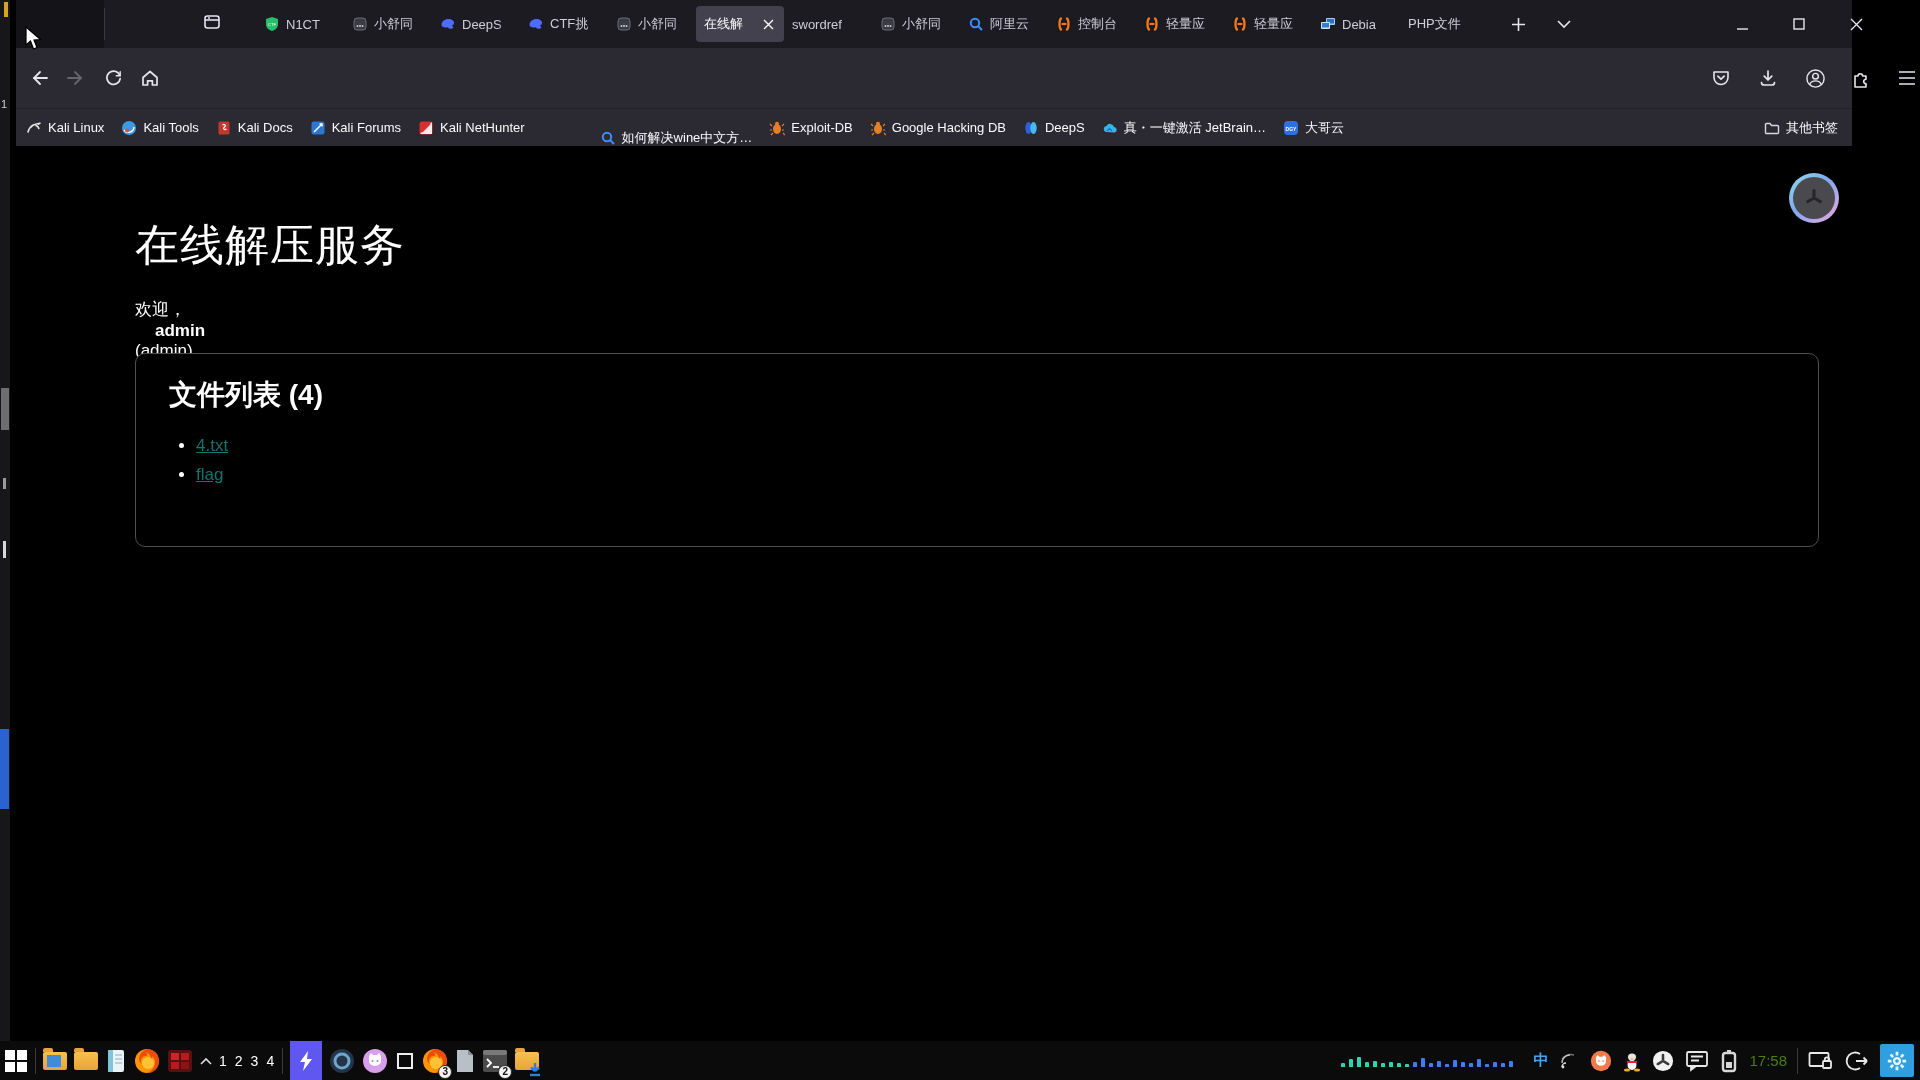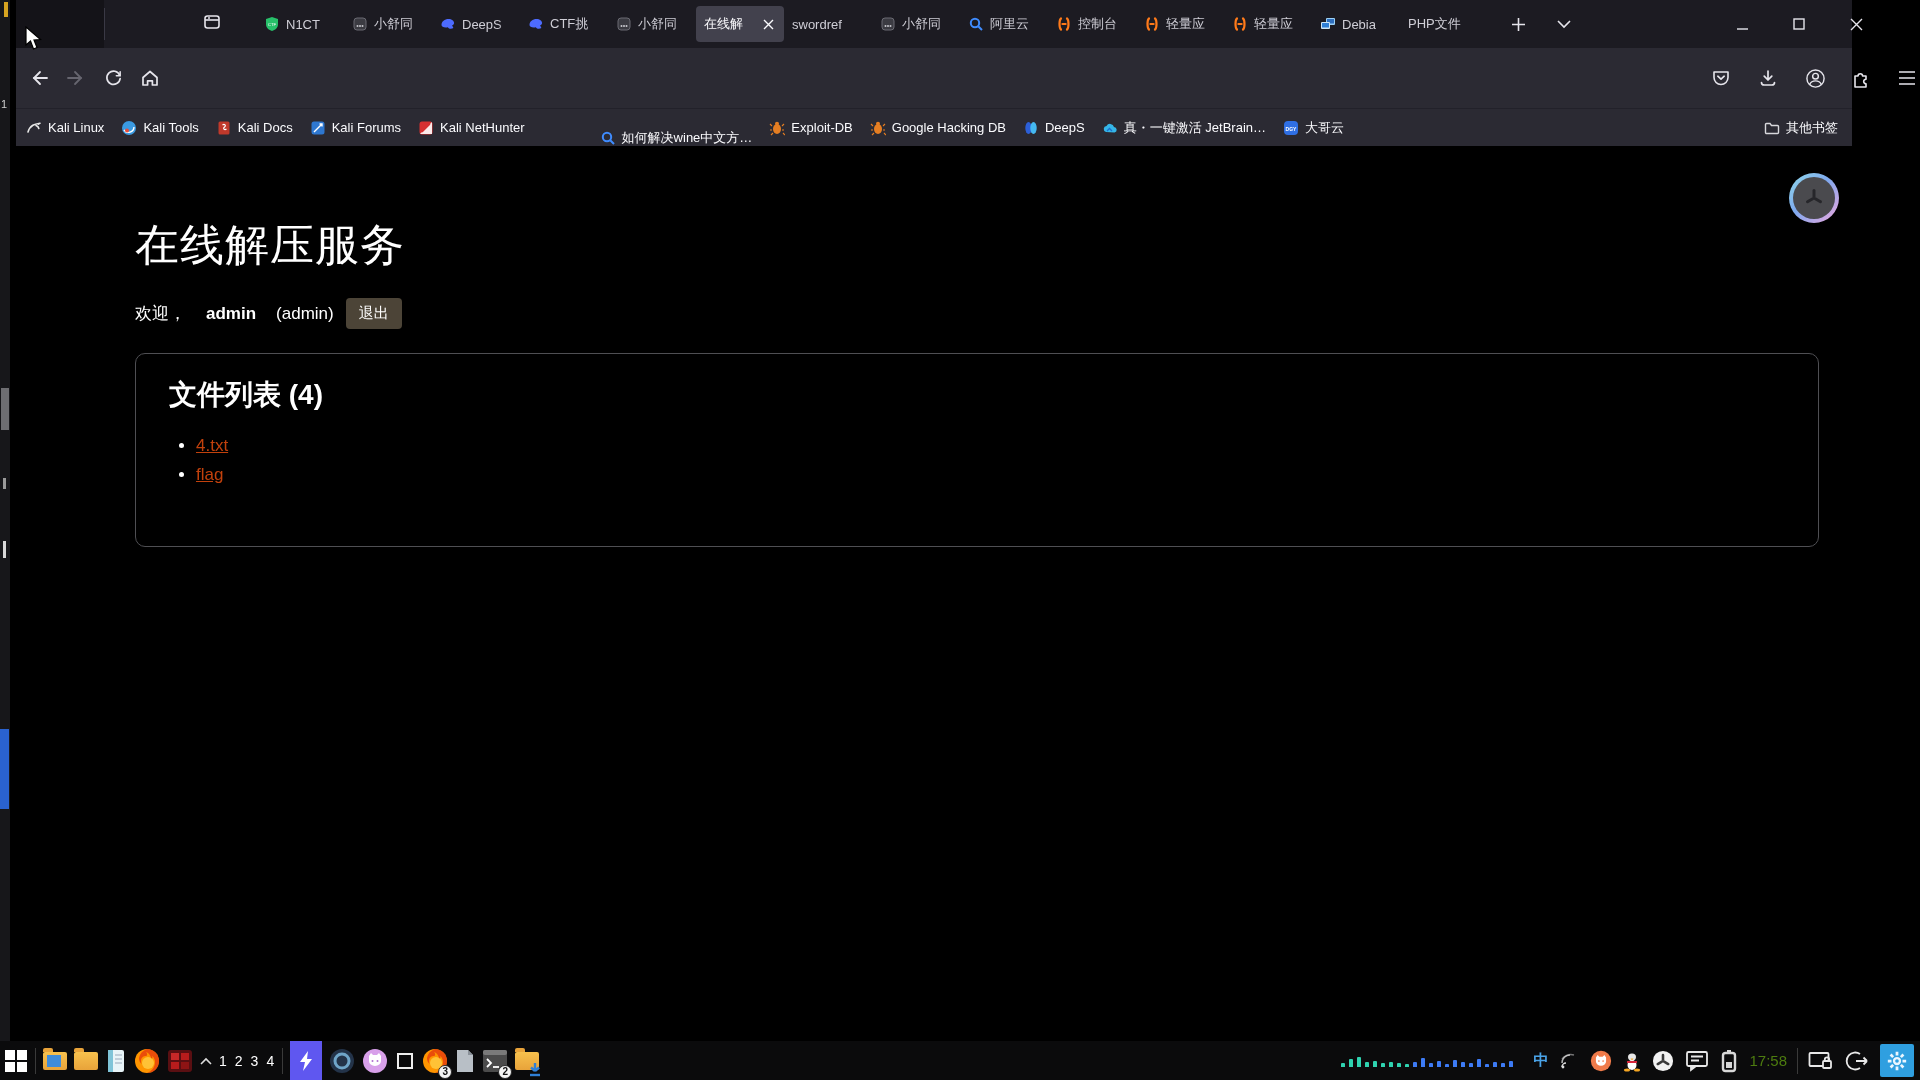--- a/index.html
+++ b/index.html
@@ -47,28 +47,28 @@
   
   #bookmarks { position:absolute; left:0; top:108px; width:100%; height:38px; background:#2b2a33; border-top:1px solid #22212a; display:flex; align-items:center; padding:0 10px; }
   .bm { display:flex; align-items:center; margin-right:17px; color:#fbfbfe; font-size:13px; white-space:nowrap; }
   .bm .bico { display:inline-flex; width:16px; height:16px; margin-right:6px; }
   .bm-gap { margin-left:58px;margin-top:20px; }
   .bm-spacer { flex:1; }
 
   
   #content { position:absolute; left:0; top:146px; width:100%; height:895px; background:#000; color:#fff; }
   #page-title { position:absolute; left:119px; top:70px; font-size:44px; font-weight:400; letter-spacing:1px; }
-  #welcome { position:absolute; left:119px; top:152px; font-size:17px; display:flex; align-items:center; }
+  #welcome { position:absolute; left:119px; top:152px; font-size:17px; display:flex; align-items:flex-start;flex-direction:column; }
   #welcome b { margin:0 20px; }
   #logout { margin-left:12px; background:#4c4437; color:#fff; border:none; font-size:15px; padding:6px 13px; border-radius:4px; font-family:inherit; }
   #filecard { position:absolute; left:119px; top:207px; width:1684px; height:194px; border:1px solid #4f4f53; border-radius:10px; background:#000; }
   #filecard h2 { position:absolute; left:33px; top:22px; font-size:28px; font-weight:700; }
   #filelist { position:absolute; left:60px; top:82px; font-size:17px; }
   #filelist li { margin-bottom:9px; color:#fff; }
-  #filelist a { color:#c2410c; text-decoration:underline; }
+  #filelist a { color:#0f766e; text-decoration:underline; }
   #fab { position:absolute; left:1773px; top:27px; width:50px; height:50px; border-radius:50%;
          background:linear-gradient(135deg,#8fd9e8,#7fa9ef 45%,#efa7dd);
          display:flex; align-items:center; justify-content:center; }
   #fab .fabinner { width:42px; height:42px; border-radius:50%; background:#4a4a4e; display:flex; align-items:center; justify-content:center; }
 
   
   #taskbar { position:absolute; left:0; top:1041px; width:1920px; height:39px; background:#0b0b0c; display:flex; align-items:center; padding:0 6px 0 4px; }
   .tb { display:flex; align-items:center; justify-content:center; margin-right:7px; position:relative; height:30px; }
   .tbsep { width:1px; height:26px; background:#3a3a3a; margin-right:7px; }
   .wsnum { color:#fff; font-size:14px; margin-right:8px; }

